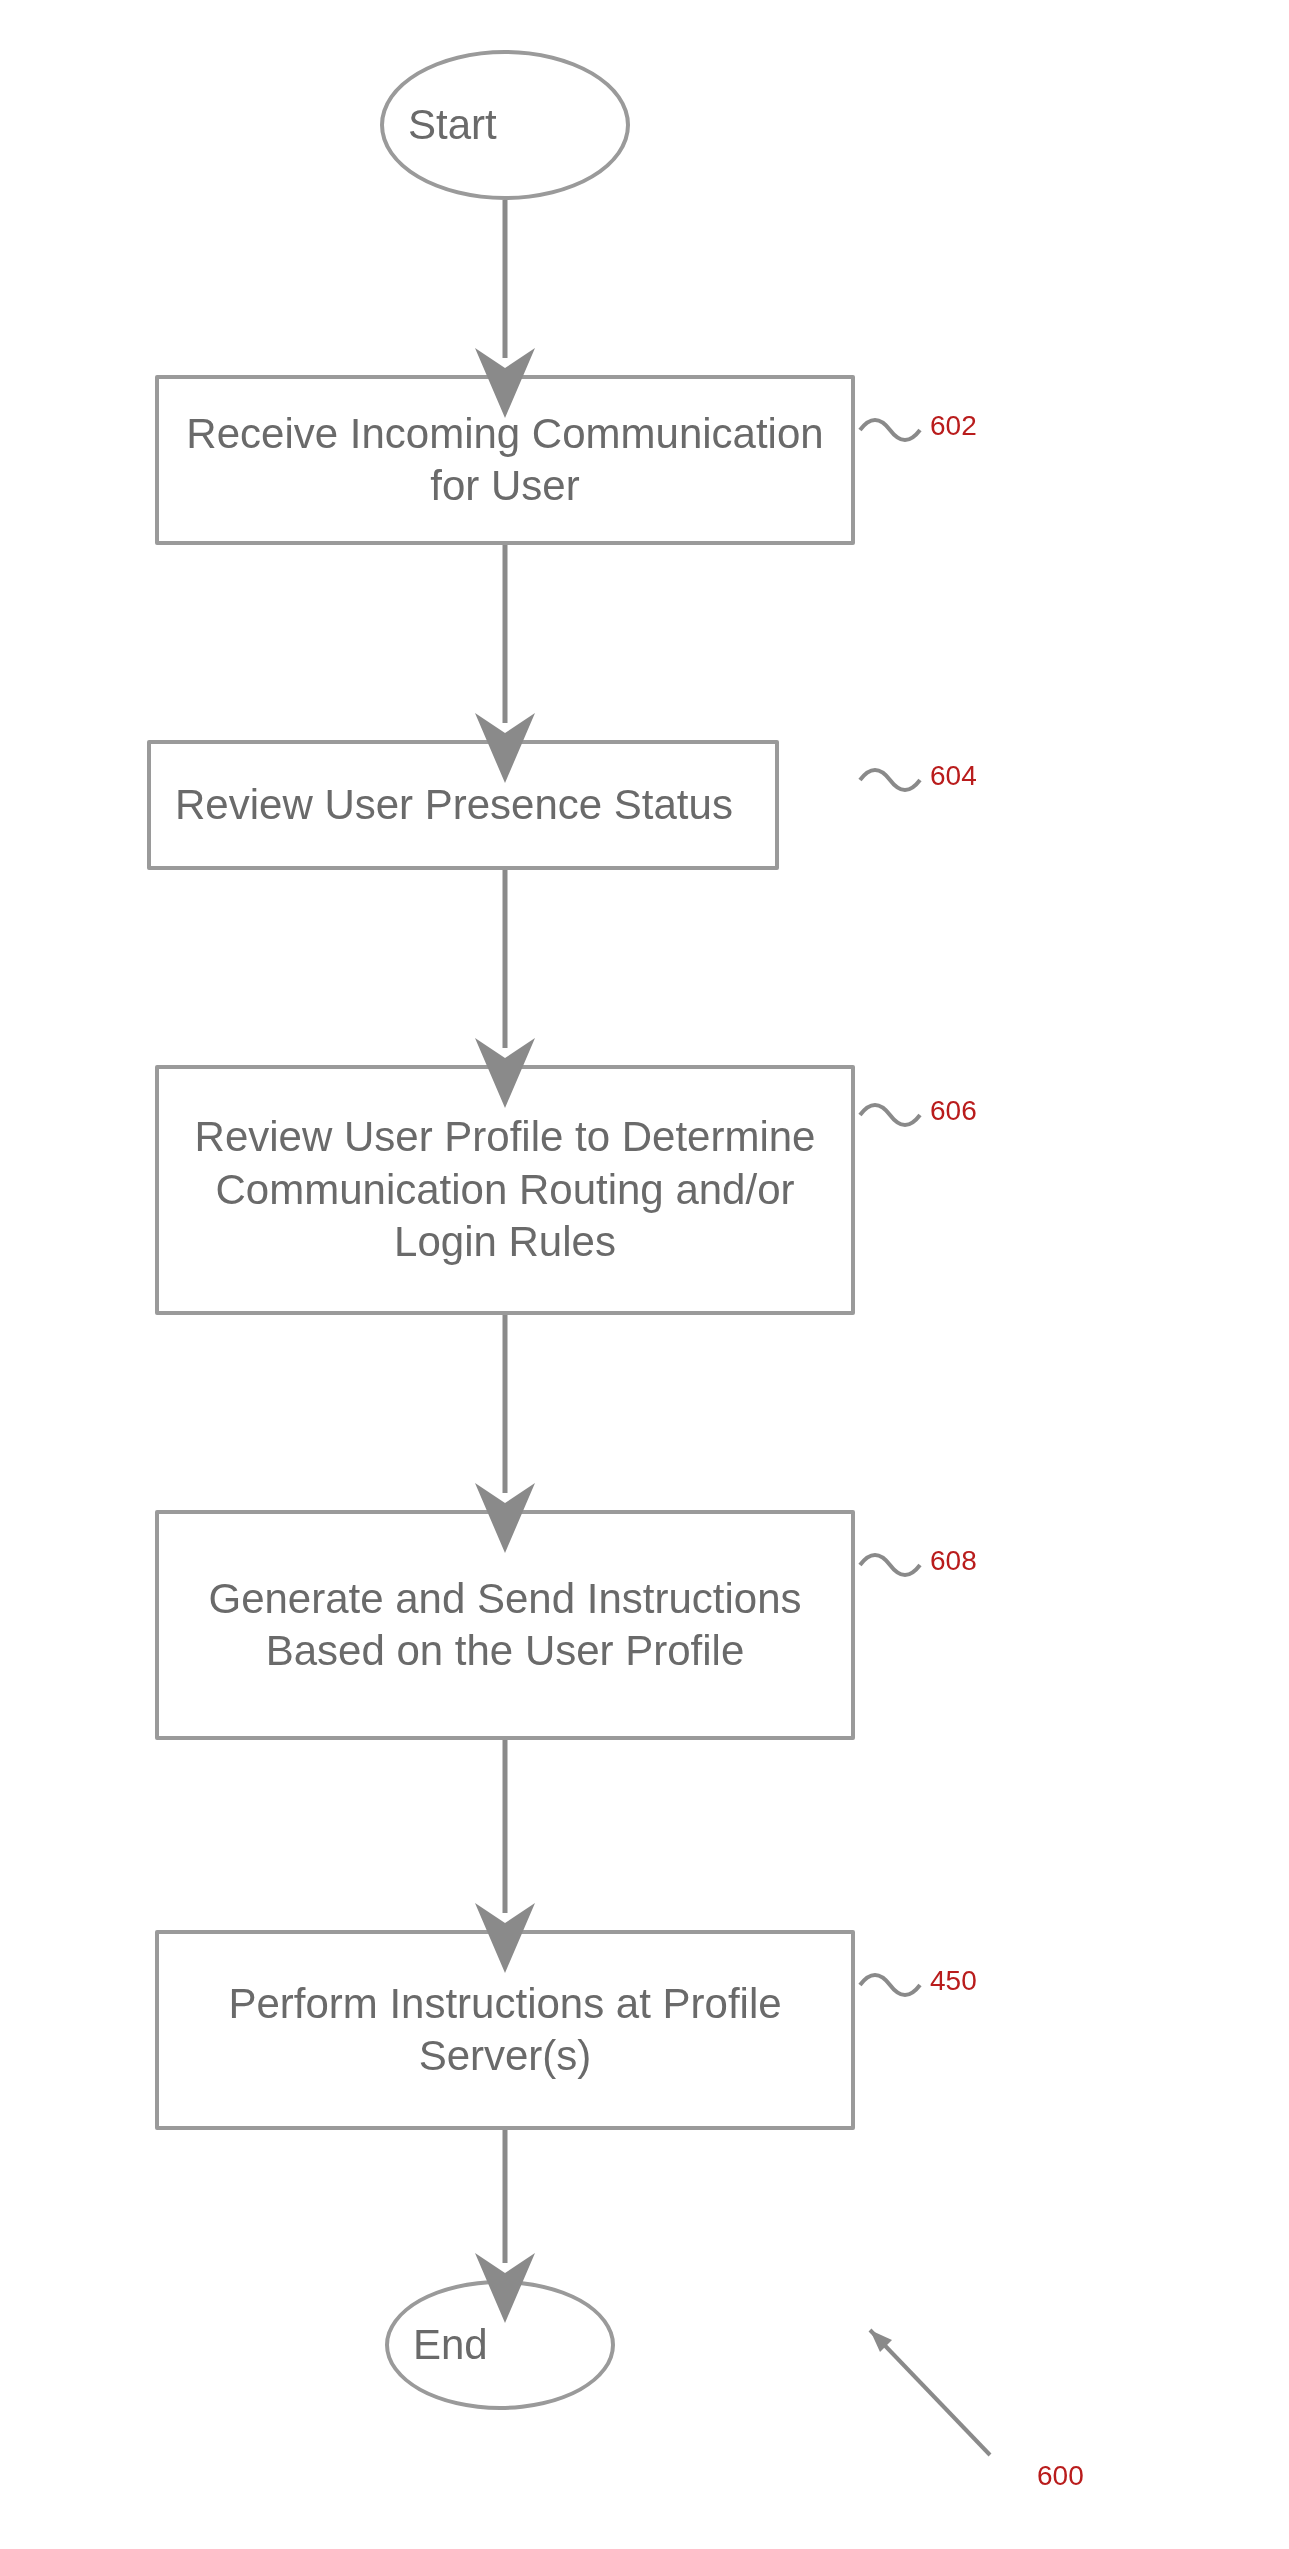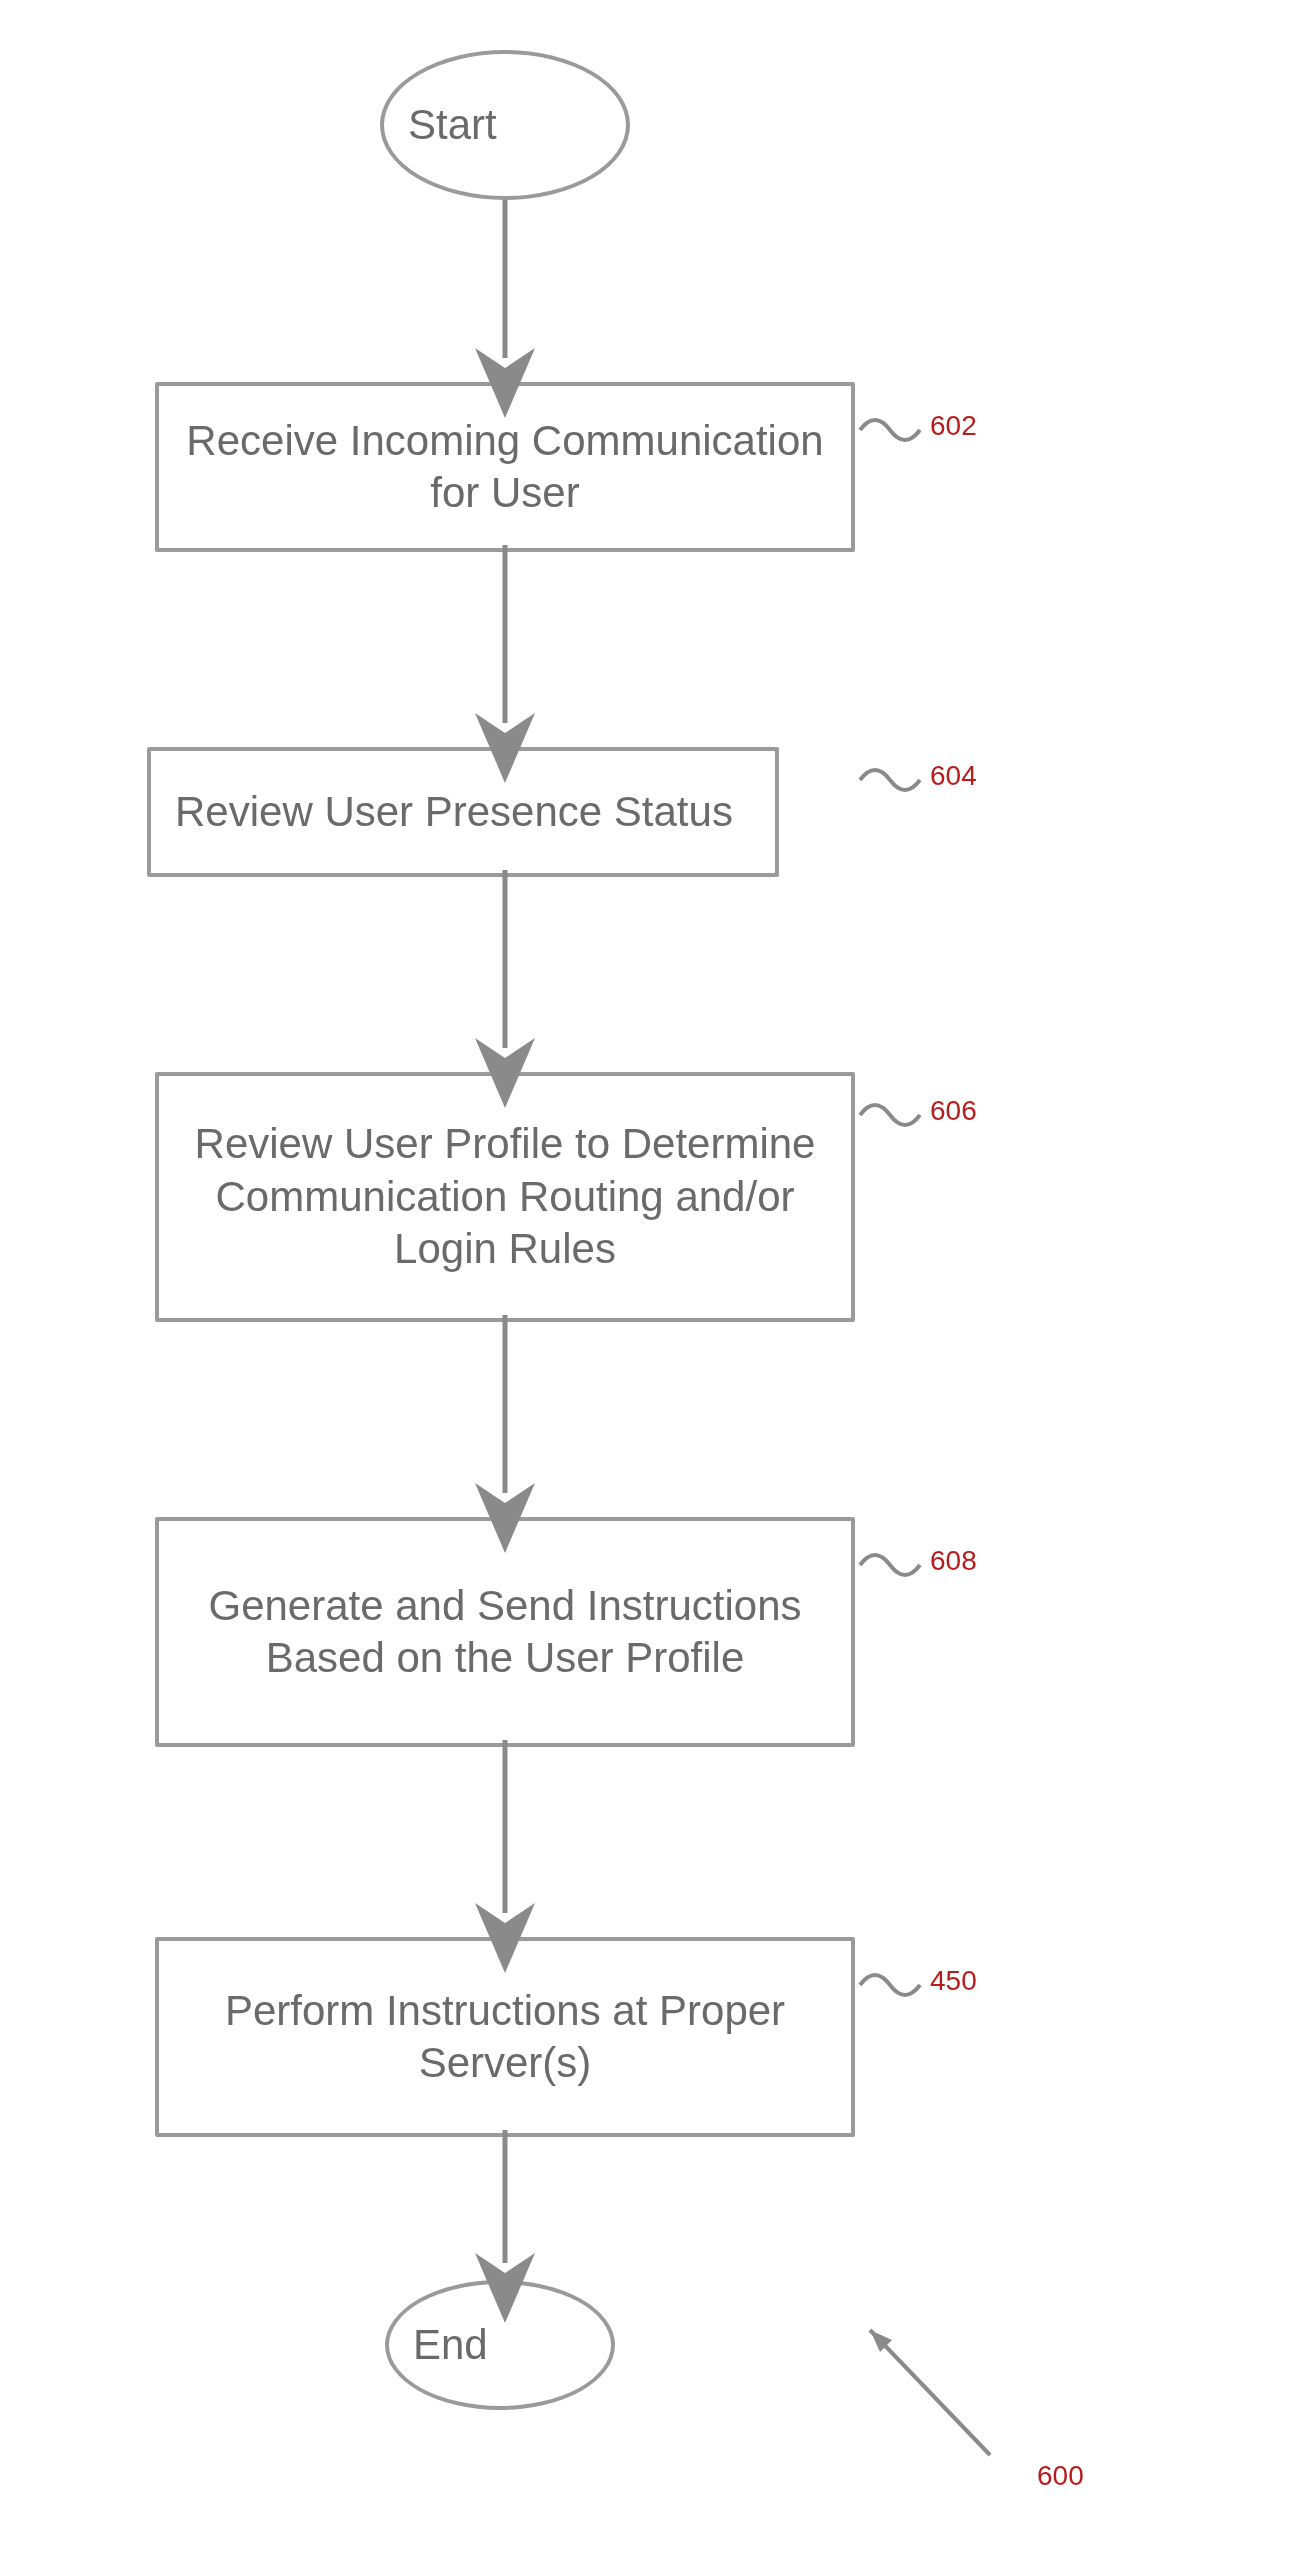--- a/index.html
+++ b/index.html
@@ -26,21 +26,20 @@
     color: #6a6a6a;
     padding: 0 24px;
   }
   .ellipse {
     border: 4px solid #9a9a9a;
     border-radius: 50%;
   }
   .box {
     border: 4px solid #9a9a9a;
     border-radius: 2px;
-    margin-top: 7px;
   }
   .reflabel {
     position: absolute;
     font-size: 28px;
     color: #b91c1c;
     text-align: left;
   }
   svg.overlay {
     position: absolute;
     left: 0;
@@ -73,21 +72,21 @@
     <span>Review User Profile to Determine Communication Routing and/or Login Rules</span>
   </div>
   <div class="reflabel" style="left:930px; top:1095px;">606</div>
 
   <div class="node box" style="left:155px; top:1510px; width:700px; height:230px;">
     <span>Generate and Send Instructions Based on the User Profile</span>
   </div>
   <div class="reflabel" style="left:930px; top:1545px;">608</div>
 
   <div class="node box" style="left:155px; top:1930px; width:700px; height:200px;">
-    <span>Perform Instructions at Proper Server(s)</span>
+    <span>Perform Instructions at Profile Server(s)</span>
   </div>
   <div class="reflabel" style="left:930px; top:1965px;">450</div>
 
   <div class="node ellipse" style="left:385px; top:2280px; width:230px; height:130px;">
     <span>End</span>
   </div>
 
   <div class="reflabel" style="left:1000px; top:2460px;margin-left:37px;">600</div>
 
   <svg class="overlay" viewBox="0 0 1289 2549">

